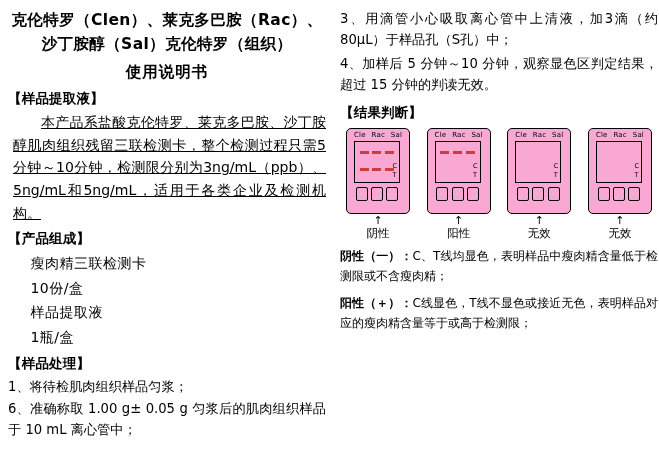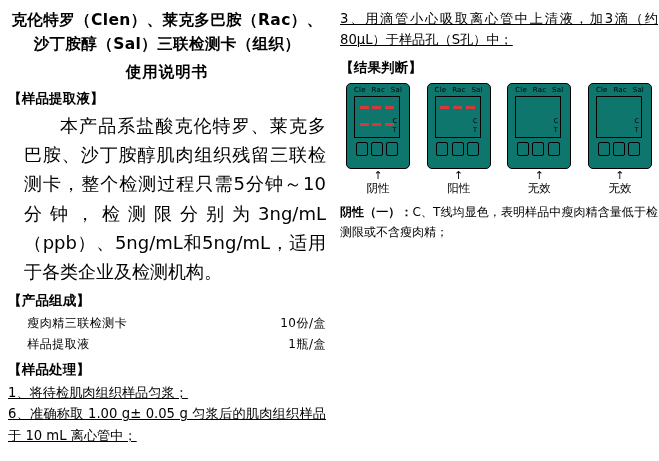--- a/index.html
+++ b/index.html
@@ -49,42 +49,43 @@
     line-height: 1.55;
     letter-spacing: 1px;
   }
   .section-head {
     font-weight: bold;
     font-size: 13.5px;
     margin: 6px 0 3px 0;
     letter-spacing: 0.2px;
   }
   .para {
-    font-size: 18px;
+    font-size: 14px;
     line-height: 1.62;
     text-align: justify;
     text-justify: inter-ideograph;
-    margin: 0 0 2px 16px;
+    margin: 0 0 2px 5px;
+    text-decoration: underline;
   }
   .para.indent {
     text-indent: 2em;
   }
   .list-item {
     font-size: 13.2px;
     line-height: 1.62;
     text-align: justify;
     text-justify: inter-ideograph;
     margin: 0;
-    text-decoration: underline;
   }
   .kit-row {
     display: flex;
-    font-size: 12px;
+    font-size: 14px;
     line-height: 1.75;
     padding-left: 1.6em;
+    flex-direction: column;
   }
   .kit-name {
     flex: 1 1 auto;
     letter-spacing: 0.5px;
   }
   .kit-qty {
     flex: 0 0 auto;
     text-align: left;
     letter-spacing: 0.5px;
   }
@@ -101,21 +102,21 @@
     text-align: center;
   }
   .cassette {
     position: relative;
     width: 64px;
     height: 86px;
     margin: 0 auto;
     border: 1px solid #000;
     border-radius: 5px;
     box-sizing: border-box;
-    background: #0f766e;
+    background: #f9a8d4;
   }
   .cs-labels {
     display: flex;
     justify-content: space-around;
     font-size: 7px;
     line-height: 1;
     padding: 3px 4px 1px 4px;
     letter-spacing: 0.2px;
   }
   .cs-window {
@@ -185,21 +186,21 @@
 </style>
 </head>
 <body>
 
 <div class="page">
   <div class="cols">
 
     <div class="col col-left">
 
       <div class="doc-title">克伦特罗（Clen）、莱克多巴胺（Rac）、</div>
-      <div class="doc-title" style="margin-top:-4px">沙丁胺醇（Sal）三联检测卡（组织）</div>
+      <div class="doc-title" style="margin-top:-4px">沙丁胺醇（Sal）克伦特罗（组织）</div>
       <div class="doc-subtitle">使用说明书</div>
 
       <div class="section-head">【样品提取液】</div>
       <p class="para indent">本产品系盐酸克伦特罗、莱克多巴胺、沙丁胺醇肌肉组织残留三联检测卡，整个检测过程只需5分钟～10分钟，检测限分别为3ng/mL（ppb）、5ng/mL和5ng/mL，适用于各类企业及检测机构。</p>
 
       <div class="section-head">【产品组成】</div>
       <div class="kit-row">
         <span class="kit-name">瘦肉精三联检测卡</span>
         <span class="kit-qty">10份/盒</span>
       </div>
@@ -209,20 +210,21 @@
       </div>
 
       <div class="section-head">【样品处理】</div>
       <p class="list-item">1、将待检肌肉组织样品匀浆；</p>
       <p class="list-item">6、准确称取 1.00 g± 0.05 g 匀浆后的肌肉组织样品于 10 mL 离心管中；</p>
     </div>
 
     <div class="col col-right">
 
       <p class="list-item">3、用滴管小心吸取离心管中上清液，加3滴（约80μL）于样品孔（S孔）中；</p>
+      <p class="list-item" style="margin-top:2px">4、加样后 5 分钟～10 分钟，观察显色区判定结果，超过 15 分钟的判读无效。</p>
 
       <div class="section-head" style="margin-top:8px">【结果判断】</div>
 
       <div class="cassettes">
 
         <div class="cassette-wrap">
           <div class="cassette">
             <div class="cs-labels">
               <span>Cle</span>
               <span>Rac</span>
@@ -358,15 +360,18 @@
             </div>
           </div>
           <div class="arrow">↑</div>
           <div class="cs-caption">无效</div>
         </div>
       </div>
 
       <p class="result-para">
         <b>阴性（一）：</b><span>C、T线均显色，表明样品中瘦肉精含量低于检测限或不含瘦肉精；</span>
       </p>
+      <p class="result-para">
+        <b>阳性（＋）：</b><span>C线显色，T线不显色或接近无色，表明样品对应的瘦肉精含量等于或高于检测限；</span>
+      </p>
     </div>
   </div>
 </div>
 
 </body></html>

